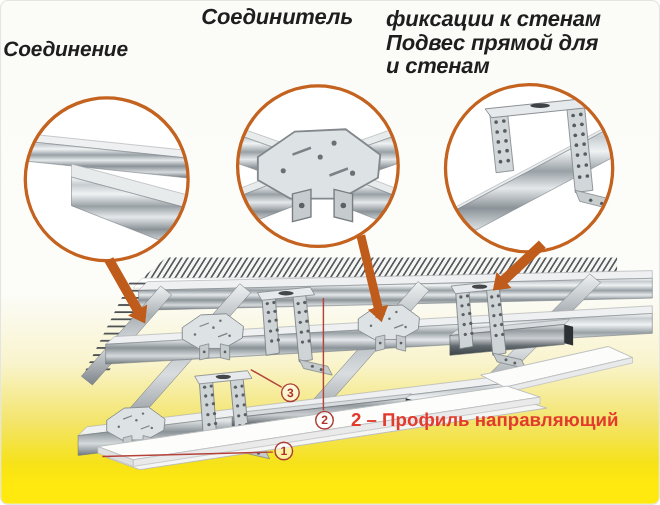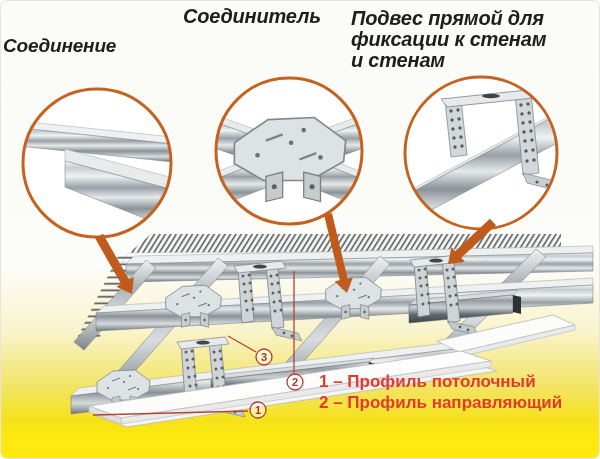--- a/index.html
+++ b/index.html
@@ -30,22 +30,22 @@
 
 <div class="poster">
 
   <div class="callout-label t1">
     <div>Соединение</div>
   </div>
   <div class="callout-label t2">
     <div>Соединитель</div>
   </div>
   <div class="callout-label t3">
+    <div>фиксации  к стенам</div>
     <div>Подвес прямой для</div>
-    <div>фиксации  к стенам</div>
     <div>и стенам</div>
   </div>
 
   <svg class="illustration" width="600" height="459" viewBox="0 0 600 459">
     <defs>
       <linearGradient id="gradRail" x1="0" y1="0" x2="0" y2="1">
         <stop offset="0" stop-color="#f7f9f9"></stop>
           <stop offset=".1" stop-color="#c6ccd0"></stop>
         <stop offset=".22" stop-color="#eff2f3"></stop>
           <stop offset=".38" stop-color="#99a1a6"></stop>
@@ -277,17 +277,16 @@
     </g>
 
     <g fill="#bf5c1c">
       <polygon points="101.9,232.8 128.0,278.6 132.8,275.9 131,293 115.4,285.8 120.2,283.0 94.1,237.2"></polygon>
       <polygon points="330.9,212.1 346.6,277.5 351.9,276.2 346,292 333.5,280.6 338.8,279.3 323.1,213.9"></polygon>
       <polygon points="495.1,224.3 460.3,256.8 464.0,260.8 447,263 450.4,246.2 454.1,250.2 488.9,217.7"></polygon>
     </g>
   </svg>
 
   <div class="legend">
-    <div class="legend-item">1 – Профиль потолочный</div>
     <div class="legend-item">2 – Профиль направляющий</div>
   </div>
 
 </div>
 
 </body></html>

